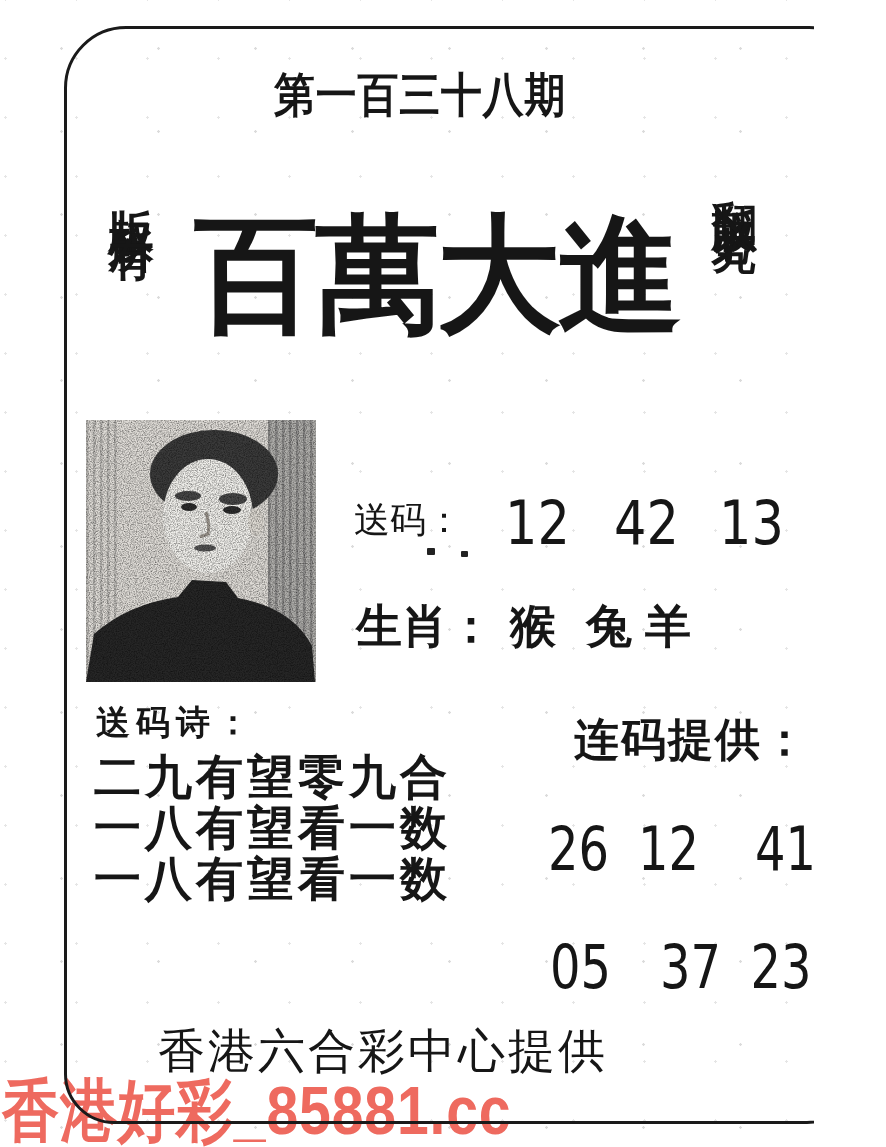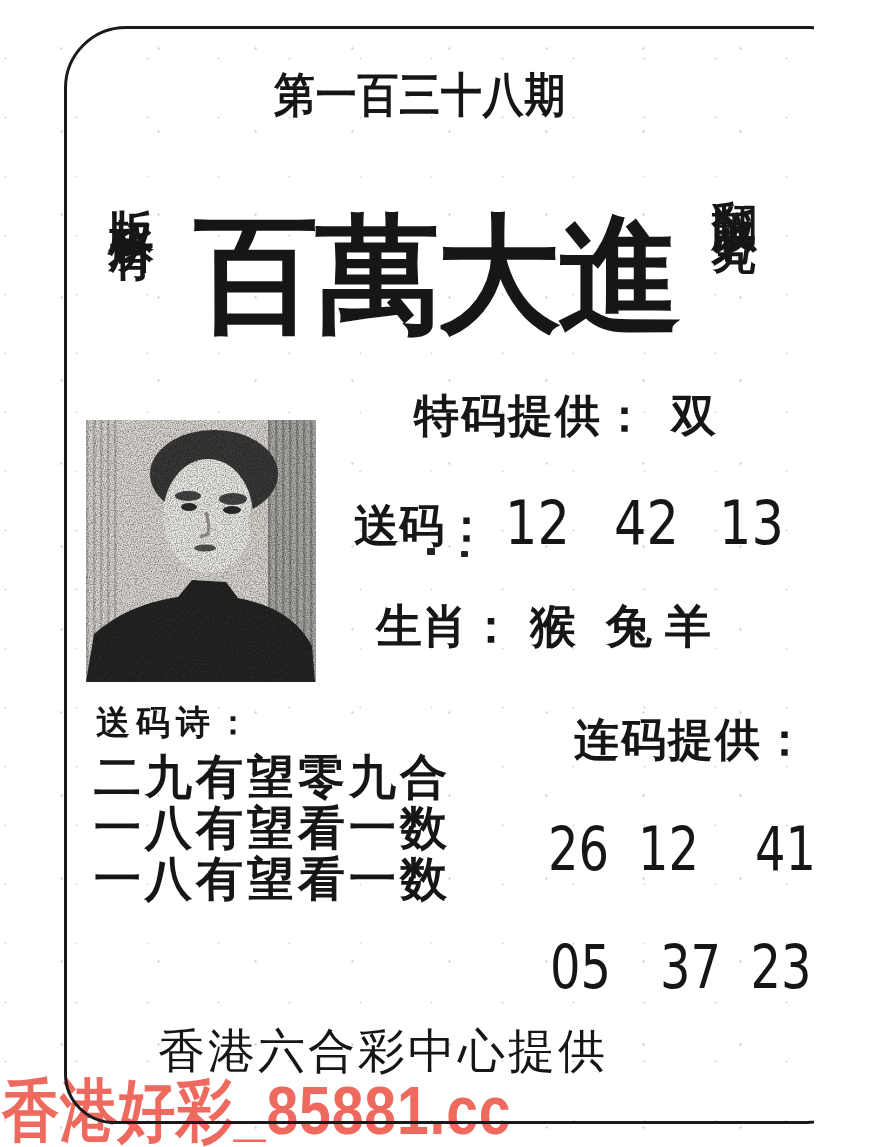--- a/index.html
+++ b/index.html
@@ -23,25 +23,25 @@
     transform:scaleX(.87);transform-origin:left top;letter-spacing:1px;z-index:2;}
   .vtext{writing-mode:vertical-rl;text-orientation:upright;
     font-size:45px;font-weight:bold;letter-spacing:9px;z-index:2;}
   .v-left{left:101px;top:174px;}
   .v-right{left:704px;top:164px;}
   .main-title{left:194px;top:190px;font-size:128px;font-weight:bold;
     letter-spacing:-3px;transform:scaleX(.97);transform-origin:left top;z-index:2;}
   .special{left:414px;top:386px;font-size:45px;font-weight:bold;letter-spacing:2px;z-index:2;}
   .special .val{margin-left:22px;}
   .photo{position:absolute;left:86px;top:420px;width:230px;height:262px;z-index:1;}
-  .send-label{left:354px;top:496px;font-size:45px;font-weight:bold;z-index:2;}
+  .send-label{left:354px;top:496px;font-size:36px;font-weight:normal;z-index:2;}
   .nums{display:flex;font-family:"DejaVu Sans",sans-serif;z-index:2;}
   .send-nums{left:505px;top:488px;font-size:60px;transform:scaleX(.85);transform-origin:left top;}
   .send-nums .n2{margin-left:52px;} .send-nums .n3{margin-left:47px;}
-  .zodiac{left:376px;top:596px;font-size:46px;font-weight:bold;z-index:2;}
+  .zodiac{left:356px;top:596px;font-size:46px;font-weight:bold;z-index:2;}
   .zodiac .zv{margin-left:16px;} .zodiac .zv2{margin-left:30px;} .zodiac .zv3{margin-left:13px;}
   .poem-label{left:96px;top:700px;font-size:34px;font-weight:bold;letter-spacing:6px;z-index:2;}
   .poem{position:absolute;left:94px;top:752px;font-size:47px;font-weight:bold;
     line-height:51px;letter-spacing:4px;z-index:2;white-space:nowrap;}
   .series-label{left:574px;top:710px;font-size:45px;font-weight:bold;letter-spacing:2px;z-index:2;}
   .row1{left:548px;top:814px;font-size:60px;transform:scaleX(.8);transform-origin:left top;}
   .row1 .n2{margin-left:36px;} .row1 .n3{margin-left:70px;}
   .row2{left:550px;top:932px;font-size:60px;transform:scaleX(.8);transform-origin:left top;}
   .row2 .n2{margin-left:61px;} .row2 .n3{margin-left:37px;}
   .provider{left:158px;top:1020px;font-size:47px;font-weight:normal;letter-spacing:3px;z-index:2;}
@@ -60,23 +60,20 @@
   <div class="card-border"></div>
 
   <div class="abs issue">第一百三十八期</div>
 
   <div class="abs vtext v-left">版权所有</div>
 
   <div class="abs main-title">百萬大進</div>
 
   <div class="abs vtext v-right">翻版必究</div>
 
-  <div class="abs special">
-    <span>特码提供：</span><span class="val">双</span>
-  </div>
 
   <svg class="photo" viewBox="0 0 230 262" xmlns="http://www.w3.org/2000/svg">
     <defs>
       <filter id="grainF" x="0" y="0" width="100%" height="100%">
         <feTurbulence type="fractalNoise" baseFrequency="0.85" numOctaves="2" stitchTiles="stitch"></feTurbulence>
         <feColorMatrix type="matrix" values="0 0 0 0 0  0 0 0 0 0  0 0 0 0 0  2 0 0 0 -0.75"></feColorMatrix>
       </filter>
       <pattern id="streaks" width="7" height="262" patternUnits="userSpaceOnUse">
         <rect width="2.5" height="262" fill="#6a6a6a" opacity="0.5"></rect>
       </pattern>

